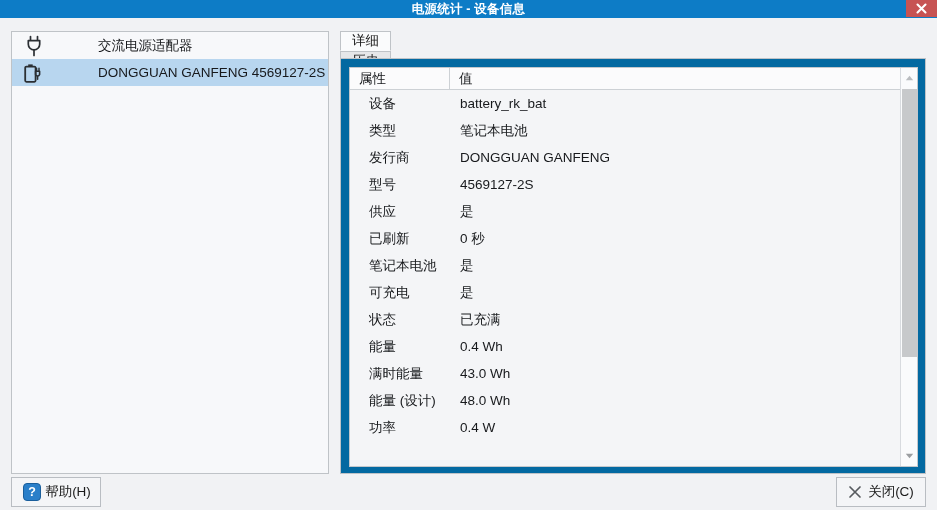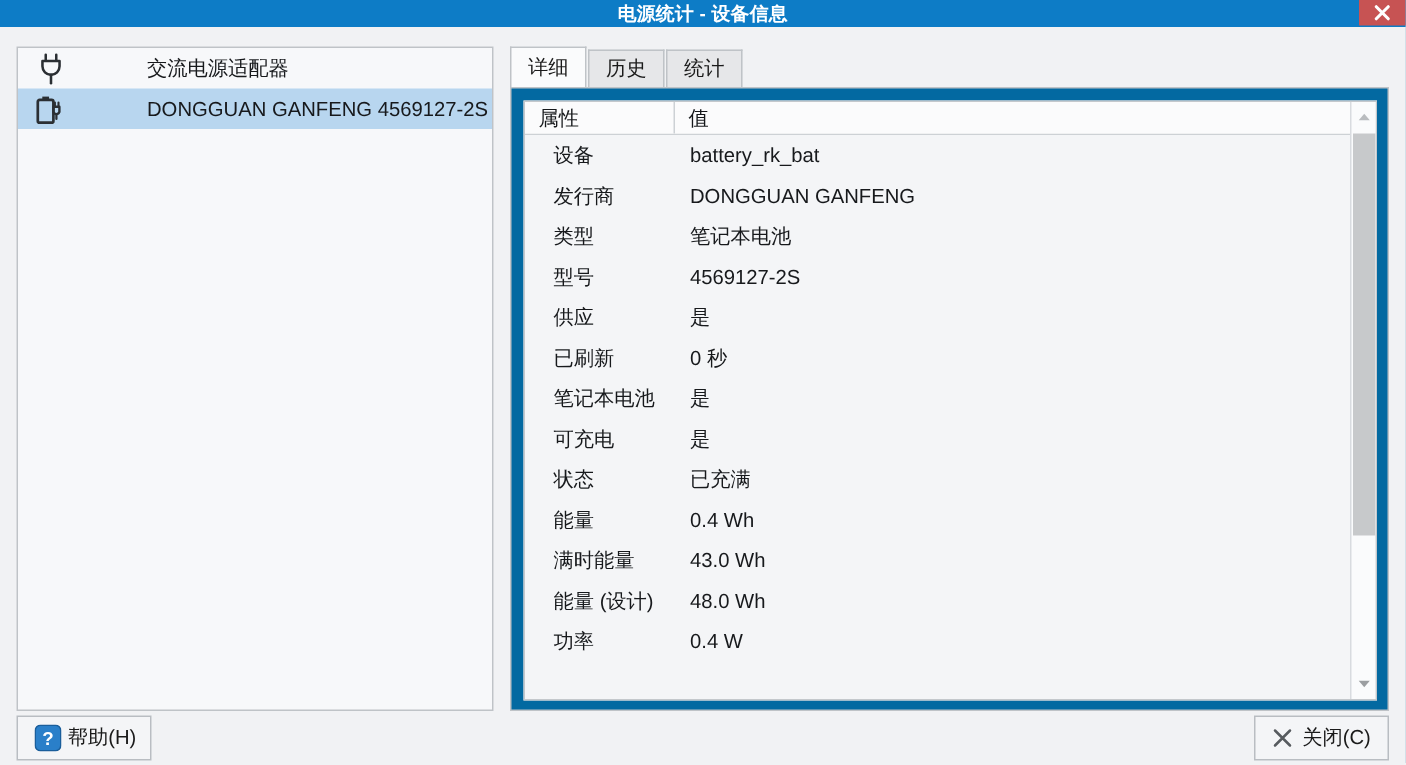--- a/index.html
+++ b/index.html
@@ -106,21 +106,22 @@
     left: 340px; top: 13px;
     width: 586px;
     height: 443px;
   }
   .tabstrip {
     position: absolute;
     left: 0; top: 0;
     width: 586px;
     height: 28px;
     display: flex;
-    align-items: center;
+    align-items: flex-start;
+    flex-direction: column;
   }
   .tab {
     height: 25px;
     padding: 0 11px;
     display: flex;
     align-items: center;
     font-size: 13.5px;
     color: #1a1a1a;
     background: #e6e7e9;
     border: 1px solid #bfc3c7;
@@ -330,26 +331,26 @@
               <span>值</span>
             </div>
           </div>
 
           <div class="tbl-rows">
             <div class="tr">
               <div class="td td-attr">设备</div>
               <div class="td td-val">battery_rk_bat</div>
             </div>
             <div class="tr">
+              <div class="td td-attr">类型</div>
+              <div class="td td-val">笔记本电池</div>
+            </div>
+            <div class="tr">
               <div class="td td-attr">发行商</div>
               <div class="td td-val">DONGGUAN GANFENG</div>
-            </div>
-            <div class="tr">
-              <div class="td td-attr">类型</div>
-              <div class="td td-val">笔记本电池</div>
             </div>
             <div class="tr">
               <div class="td td-attr">型号</div>
               <div class="td td-val">4569127-2S</div>
             </div>
             <div class="tr">
               <div class="td td-attr">供应</div>
               <div class="td td-val">是</div>
             </div>
             <div class="tr">

